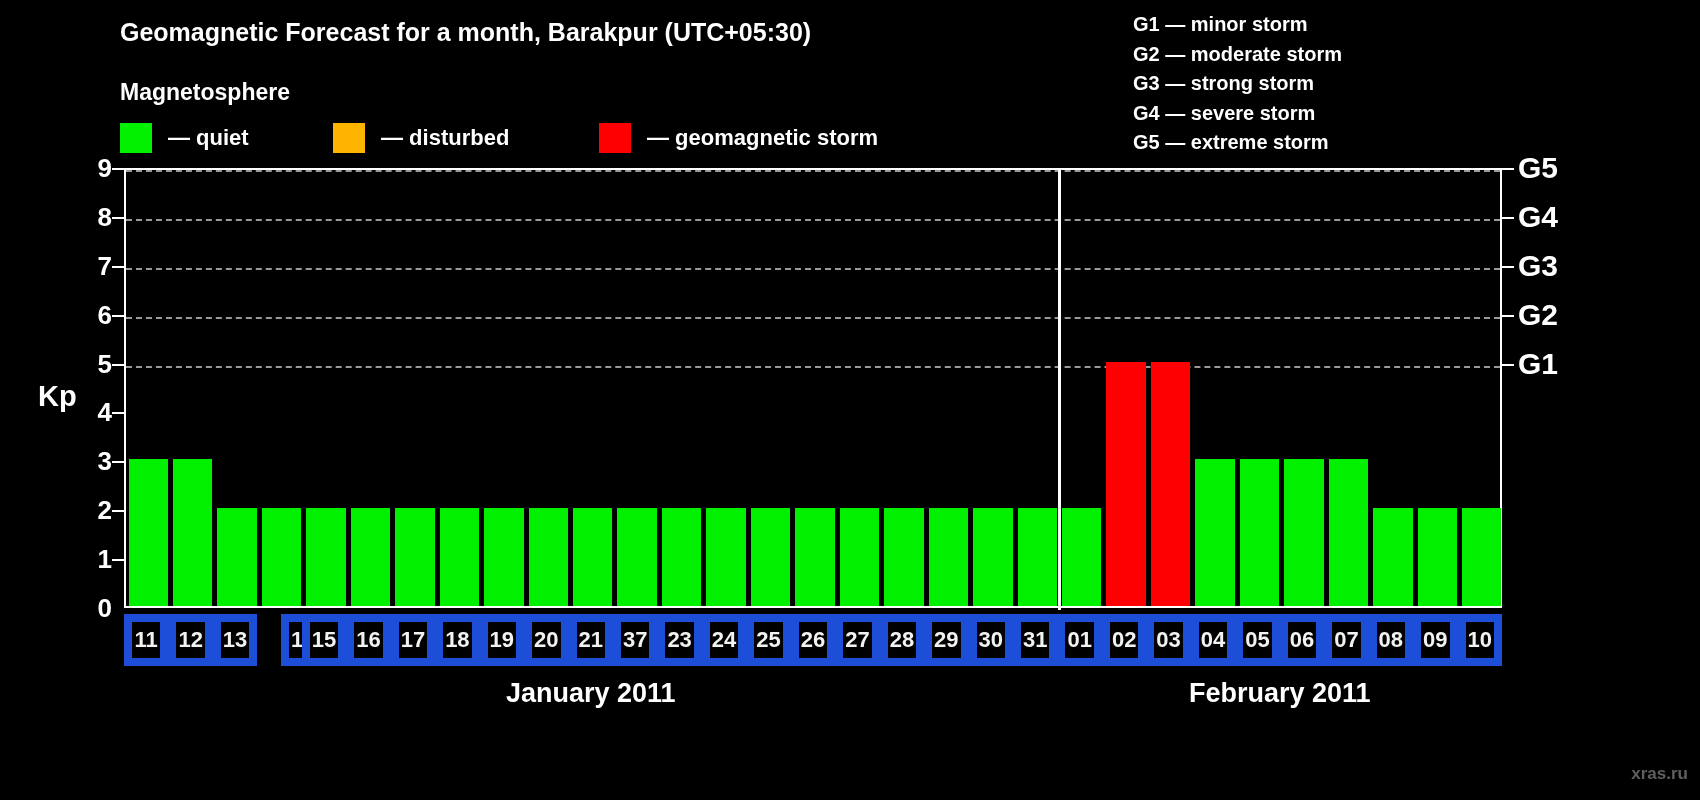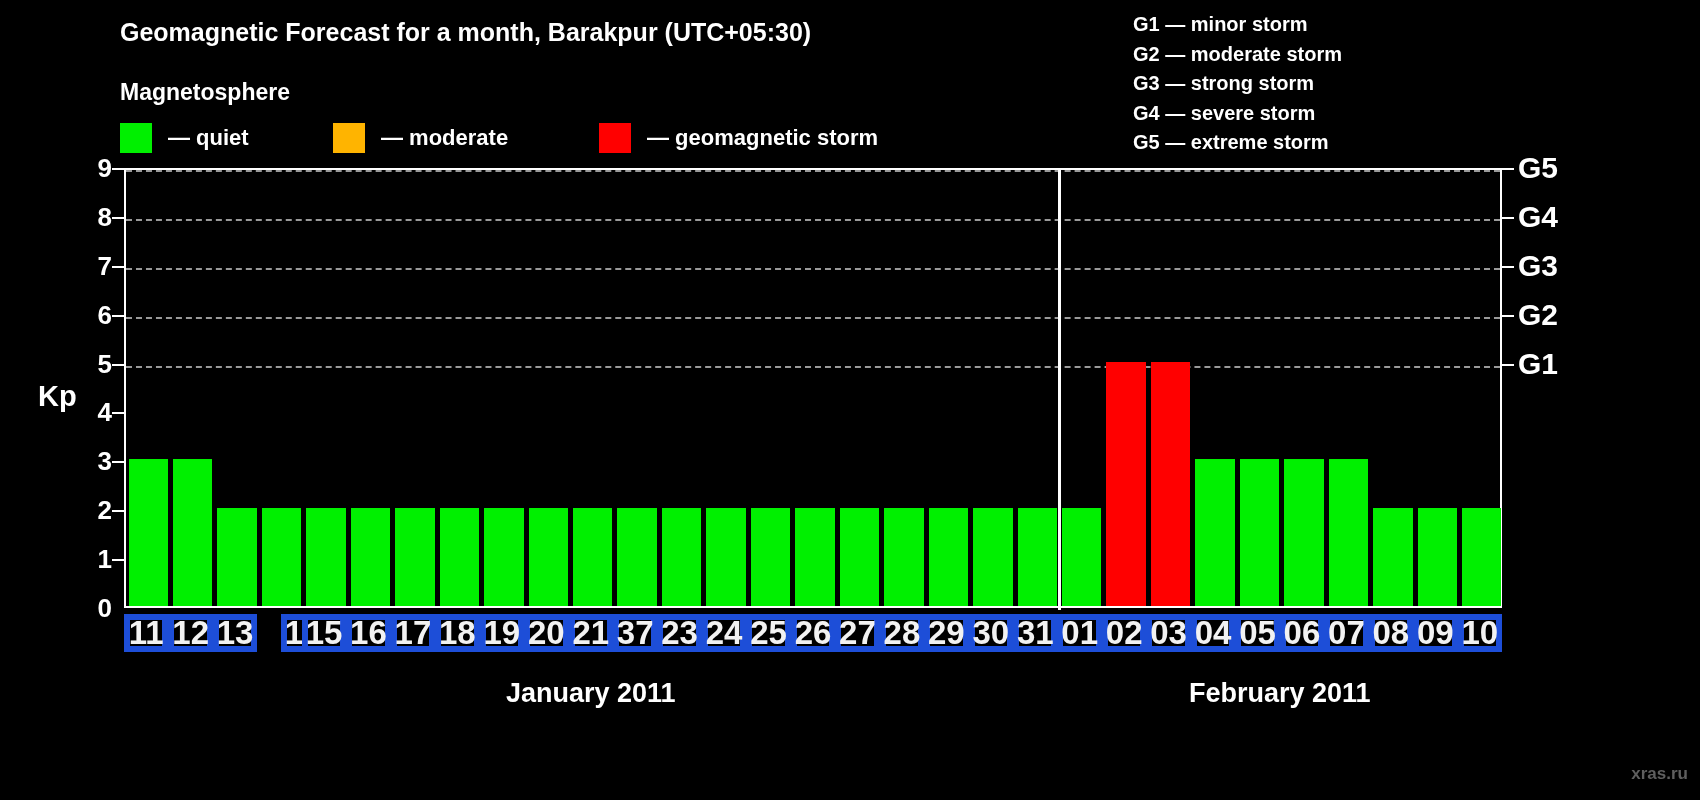--- a/index.html
+++ b/index.html
@@ -157,28 +157,28 @@
   
   #day-labels {
     position: absolute;
     left: 124px;
     top: 614px;
     height: 48px;
   }
   .day-cell {
     position: absolute;
     top: 0;
-    height: 38px;
+    height: 52px;
     box-sizing: border-box;
-    border: 6px solid #1d4ed8;
+    border: 8px solid #1d4ed8;
     background: #000000;
     display: flex;
     align-items: center;
     justify-content: center;
-    font-size: 33px;
+    font-size: 22px;
     font-weight: bold;
     color: #f2f2f2;
   }
 
   
   .month-caption {
     position: absolute;
     top: 678px;
     font-size: 27px;
     font-weight: bold;
@@ -210,21 +210,21 @@
 
 <div id="magnetosphere-label">Magnetosphere</div>
 
 <div id="magnetosphere-legend">
     <div class="legend-item" style="left: 0px;">
       <span class="swatch" style="background: rgb(0, 240, 0);"></span>
       <span class="legend-text">— quiet</span>
     </div>
     <div class="legend-item" style="left: 213px;">
       <span class="swatch" style="background: rgb(255, 180, 0);"></span>
-      <span class="legend-text">— moderate</span>
+      <span class="legend-text">— disturbed</span>
     </div>
     <div class="legend-item" style="left: 463px; padding-left: 16px;">
       <span class="swatch" style="background: rgb(255, 0, 0);"></span>
       <span class="legend-text">— geomagnetic storm</span>
     </div>
   </div>
 
 <div id="kp-axis-label">Kp</div>
 
 <div id="y-axis">

